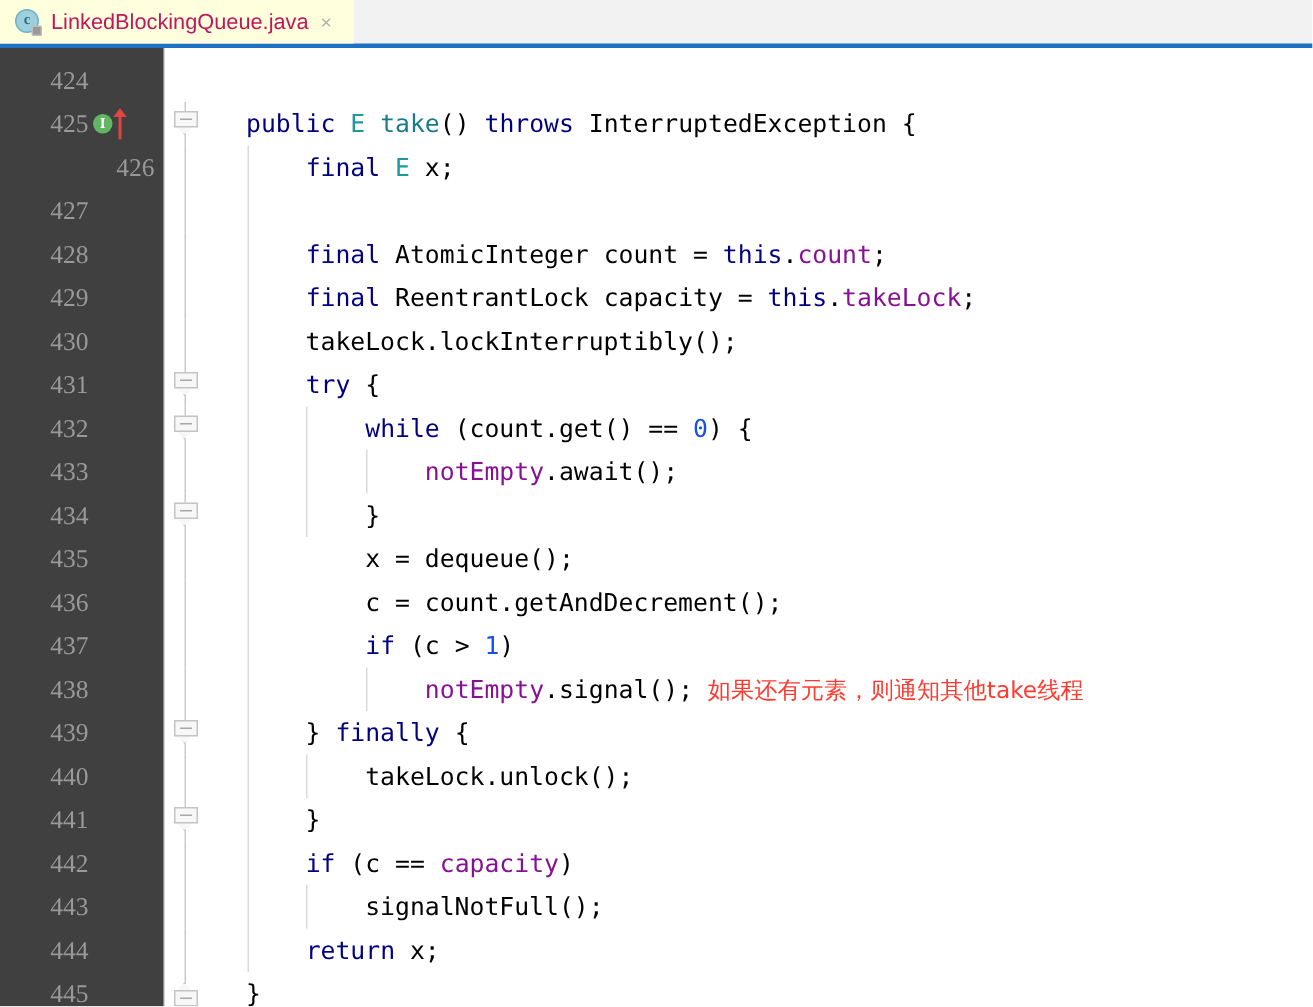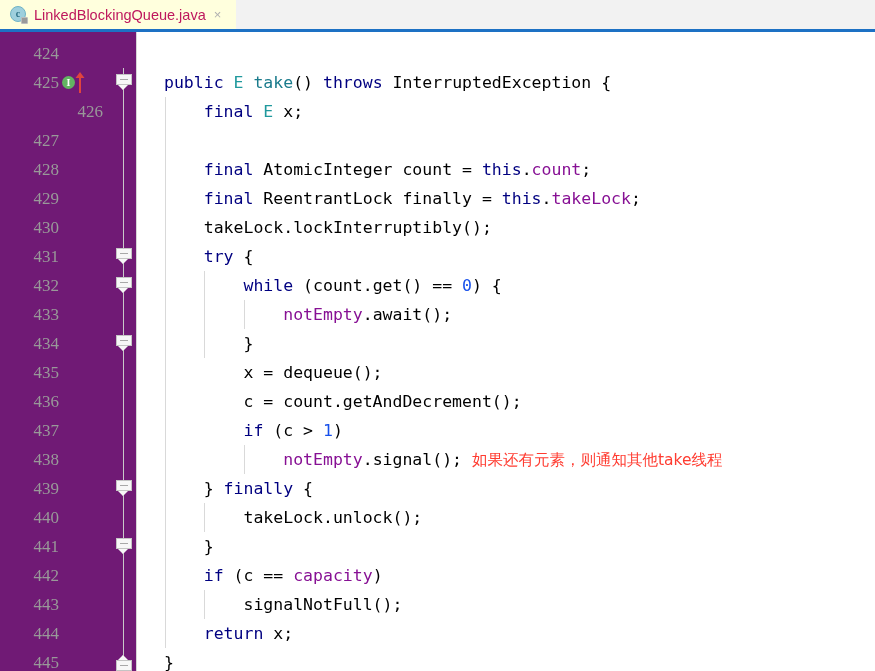--- a/index.html
+++ b/index.html
@@ -84,23 +84,23 @@
   
   #editor {
     position: relative;
     height: 639px;
     background: #ffffff;
     overflow: hidden;
   }
   #gutter {
     position: absolute;
     left: 0; top: 0;
-    width: 137px;
+    width: 110px;
     height: 100%;
-    background: #701a75;
+    background: #404040;
     border-right: 1px solid #d6d6d6;
     box-sizing: border-box;
   }
 
   .gline {
     position: absolute;
     left: 0;
     width: 137px;
     height: 29px;
   }
@@ -441,21 +441,21 @@
           <span class="body"></span>
           <span class="dash"></span>
         </div>
       </div>
     </div>
   <div id="code">
       <div class="cline" style="top: 7px;"><span class="txt"></span></div>
       <div class="cline" style="top: 36px; text-align: center;"><span class="txt"><span class="kw">public</span><span class="plain"> </span><span class="typ">E</span><span class="plain"> </span><span class="mth">take</span><span class="plain">() </span><span class="kw">throws</span><span class="plain"> InterruptedException {</span></span></div>
       <div class="cline" style="top: 65px;"><span class="txt"><span class="plain">    </span><span class="kw">final</span><span class="plain"> </span><span class="typ">E</span><span class="plain"> x;</span></span></div>
       <div class="cline" style="top: 123px;"><span class="txt"><span class="plain">    </span><span class="kw">final</span><span class="plain"> AtomicInteger count = </span><span class="kw">this</span><span class="plain">.</span><span class="fld">count</span><span class="plain">;</span></span></div>
-      <div class="cline" style="top: 152px;"><span class="txt"><span class="plain">    </span><span class="kw">final</span><span class="plain"> ReentrantLock finally = </span><span class="kw">this</span><span class="plain">.</span><span class="fld">takeLock</span><span class="plain">;</span></span></div>
+      <div class="cline" style="top: 152px;"><span class="txt"><span class="plain">    </span><span class="kw">final</span><span class="plain"> ReentrantLock capacity = </span><span class="kw">this</span><span class="plain">.</span><span class="fld">takeLock</span><span class="plain">;</span></span></div>
       <div class="cline" style="top: 181px;"><span class="txt"><span class="plain">    takeLock.lockInterruptibly();</span></span></div>
       <div class="cline" style="top: 210px;"><span class="txt"><span class="plain">    </span><span class="kw">try</span><span class="plain"> {</span></span></div>
       <div class="cline" style="top: 239px;"><span class="txt"><span class="plain">        </span><span class="kw">while</span><span class="plain"> (count.get() == </span><span class="num">0</span><span class="plain">) {</span></span></div>
       <div class="cline" style="top: 268px;"><span class="txt"><span class="plain">            </span><span class="fld">notEmpty</span><span class="plain">.await();</span></span></div>
       <div class="cline" style="top: 297px;"><span class="txt"><span class="plain">        }</span></span></div>
       <div class="cline" style="top: 326px;"><span class="txt"><span class="plain">        x = dequeue();</span></span></div>
       <div class="cline" style="top: 355px;"><span class="txt"><span class="plain">        c = count.getAndDecrement();</span></span></div>
       <div class="cline" style="top: 384px;"><span class="txt"><span class="plain">        </span><span class="kw">if</span><span class="plain"> (c &gt; </span><span class="num">1</span><span class="plain">)</span></span></div>
       <div class="cline" style="top: 413px;"><span class="txt"><span class="plain">            </span><span class="fld">notEmpty</span><span class="plain">.signal();</span><span class="cmt zh">  如果还有元素，则通知其他take线程</span></span></div>
       <div class="cline" style="top: 442px;"><span class="txt"><span class="plain">    } </span><span class="kw">finally</span><span class="plain"> {</span></span></div>

